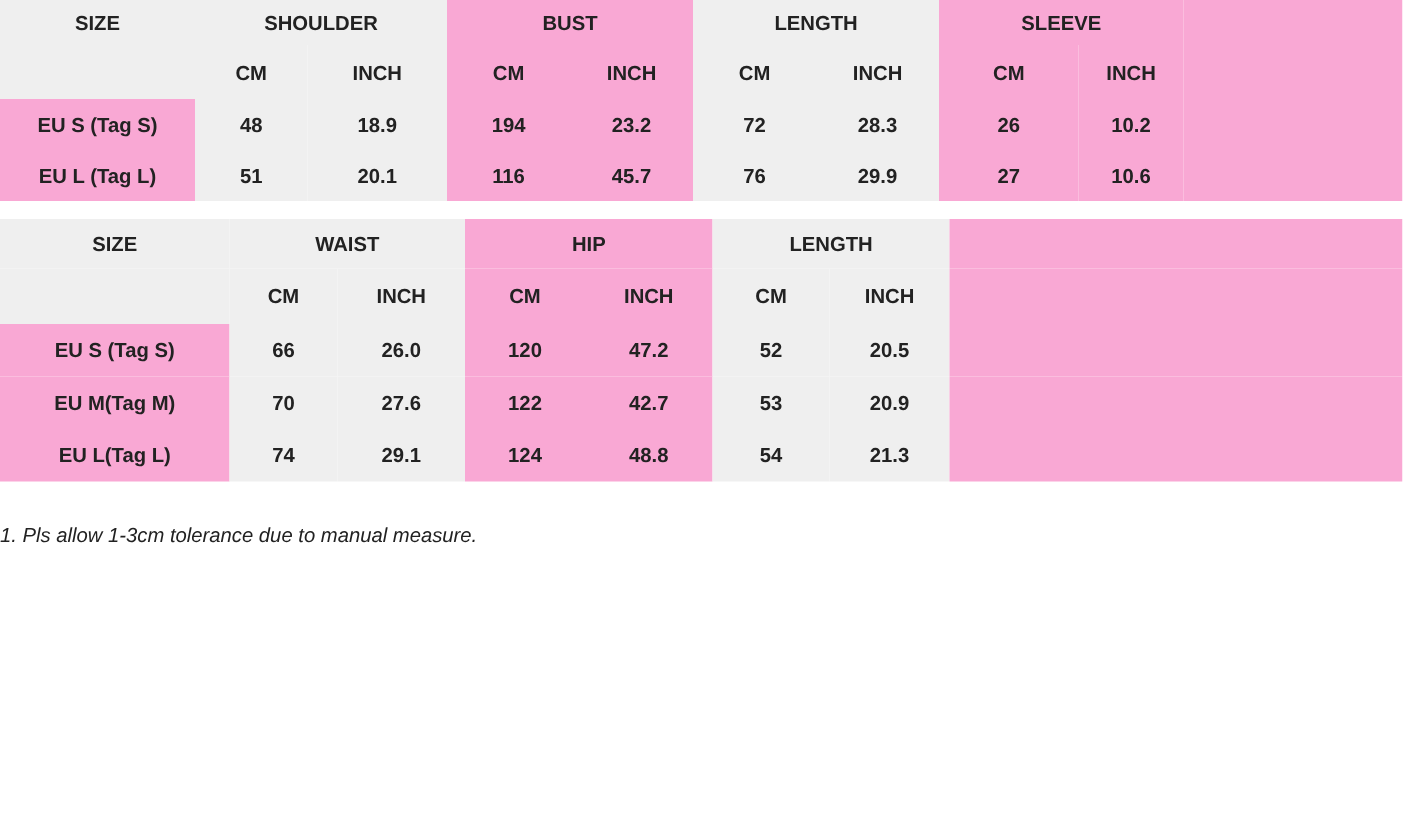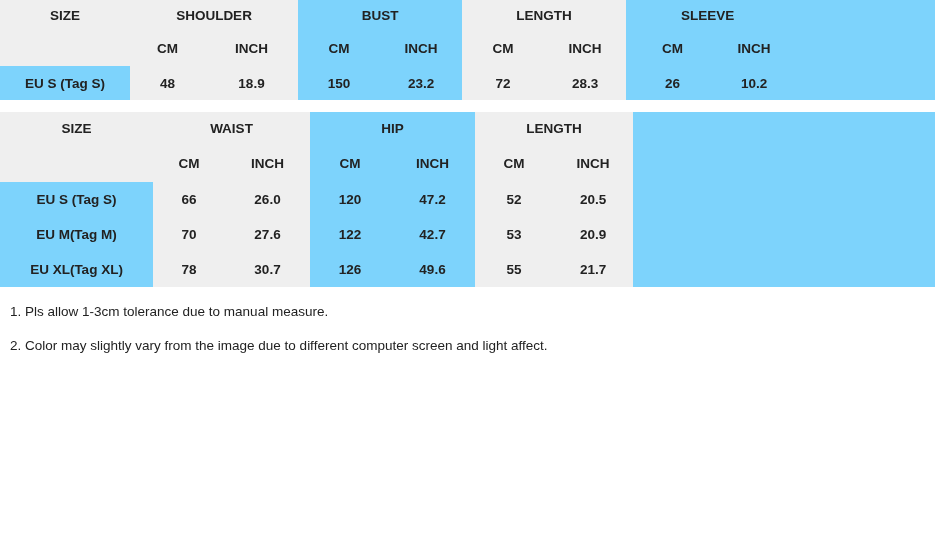--- a/index.html
+++ b/index.html
@@ -29,41 +29,42 @@
   table.size-table td {
     font-weight: bold;
     font-size: 13.5px;
     text-align: center;
     vertical-align: middle;
     border: none;
     color: #222;
     padding: 0;
   }
   .shade { background: #efefef; }
-  .plain { background: #7dd3fc; }
+  .plain { background: #f9a8d4; }
   .sublabel { font-size: 13px; }
 
   td.size-col {
     text-align: left;
     padding-left: 4px;
     font-size: 13.5px;
   }
 
   .tbl1 .r-hdr { height: 30px; }
   .tbl1 .r-sub { height: 36px; }
   .tbl1 .r-data { height: 34px; }
 
   .tbl2 { margin-top: 12px; }
   .tbl2 .r-hdr { height: 33px; }
   .tbl2 .r-sub { height: 37px; }
   .tbl2 .r-data { height: 35px; }
 
   .notes {
-    margin-top: 16px;
-    padding-left: 10px;
+    margin-top: 27px;
+    padding-left: 0;
+    font-style: italic;
   }
   .notes div {
     font-size: 13.5px;
     color: #222;
     line-height: 1.35;
     margin-bottom: 16px;
     font-weight: normal;
   }
 </style>
 </head>
@@ -103,30 +104,42 @@
         <td class="shade sublabel">INCH</td>
         <td class="plain sublabel">CM</td>
         <td class="plain sublabel">INCH</td>
         <td class="plain"></td>
       </tr>
 
       <tr class="r-data">
         <td class="plain size-col">EU S (Tag S)</td>
         <td class="shade">48</td>
         <td class="shade">18.9</td>
-        <td class="plain">150</td>
+        <td class="plain">194</td>
         <td class="plain">23.2</td>
         <td class="shade">72</td>
         <td class="shade">28.3</td>
         <td class="plain">26</td>
         <td class="plain">10.2</td>
         <td class="plain"></td>
       </tr>
 
 
+      <tr class="r-data">
+        <td class="plain size-col">EU L (Tag L)</td>
+        <td class="shade">51</td>
+        <td class="shade">20.1</td>
+        <td class="plain">116</td>
+        <td class="plain">45.7</td>
+        <td class="shade">76</td>
+        <td class="shade">29.9</td>
+        <td class="plain">27</td>
+        <td class="plain">10.6</td>
+        <td class="plain"></td>
+      </tr>
 
     </tbody>
   </table>
 
   <table class="size-table tbl2">
     <colgroup>
       <col style="width:153px">
       <col style="width:72px">
         <col style="width:85px">
       <col style="width:80px">
@@ -169,32 +182,31 @@
         <td class="plain size-col">EU M(Tag M)</td>
         <td class="shade">70</td>
         <td class="shade">27.6</td>
         <td class="plain">122</td>
         <td class="plain">42.7</td>
         <td class="shade">53</td>
         <td class="shade">20.9</td>
         <td class="plain"></td>
       </tr>
 
-
-      <tr class="r-data">
-        <td class="plain size-col">EU XL(Tag XL)</td>
-        <td class="shade">78</td>
-        <td class="shade">30.7</td>
-        <td class="plain">126</td>
-        <td class="plain">49.6</td>
-        <td class="shade">55</td>
-        <td class="shade">21.7</td>
-        <td class="plain"></td>
-      </tr>
+      <tr class="r-data">
+        <td class="plain size-col">EU L(Tag L)</td>
+        <td class="shade">74</td>
+        <td class="shade">29.1</td>
+        <td class="plain">124</td>
+        <td class="plain">48.8</td>
+        <td class="shade">54</td>
+        <td class="shade">21.3</td>
+        <td class="plain"></td>
+      </tr>
+
     </tbody>
   </table>
 
   <div class="notes">
     <div>1. Pls allow 1-3cm tolerance due to manual measure.</div>
-    <div>2. Color may slightly vary from the image due to different computer screen and light affect.</div>
   </div>
 
 </div>
 
 </body></html>

